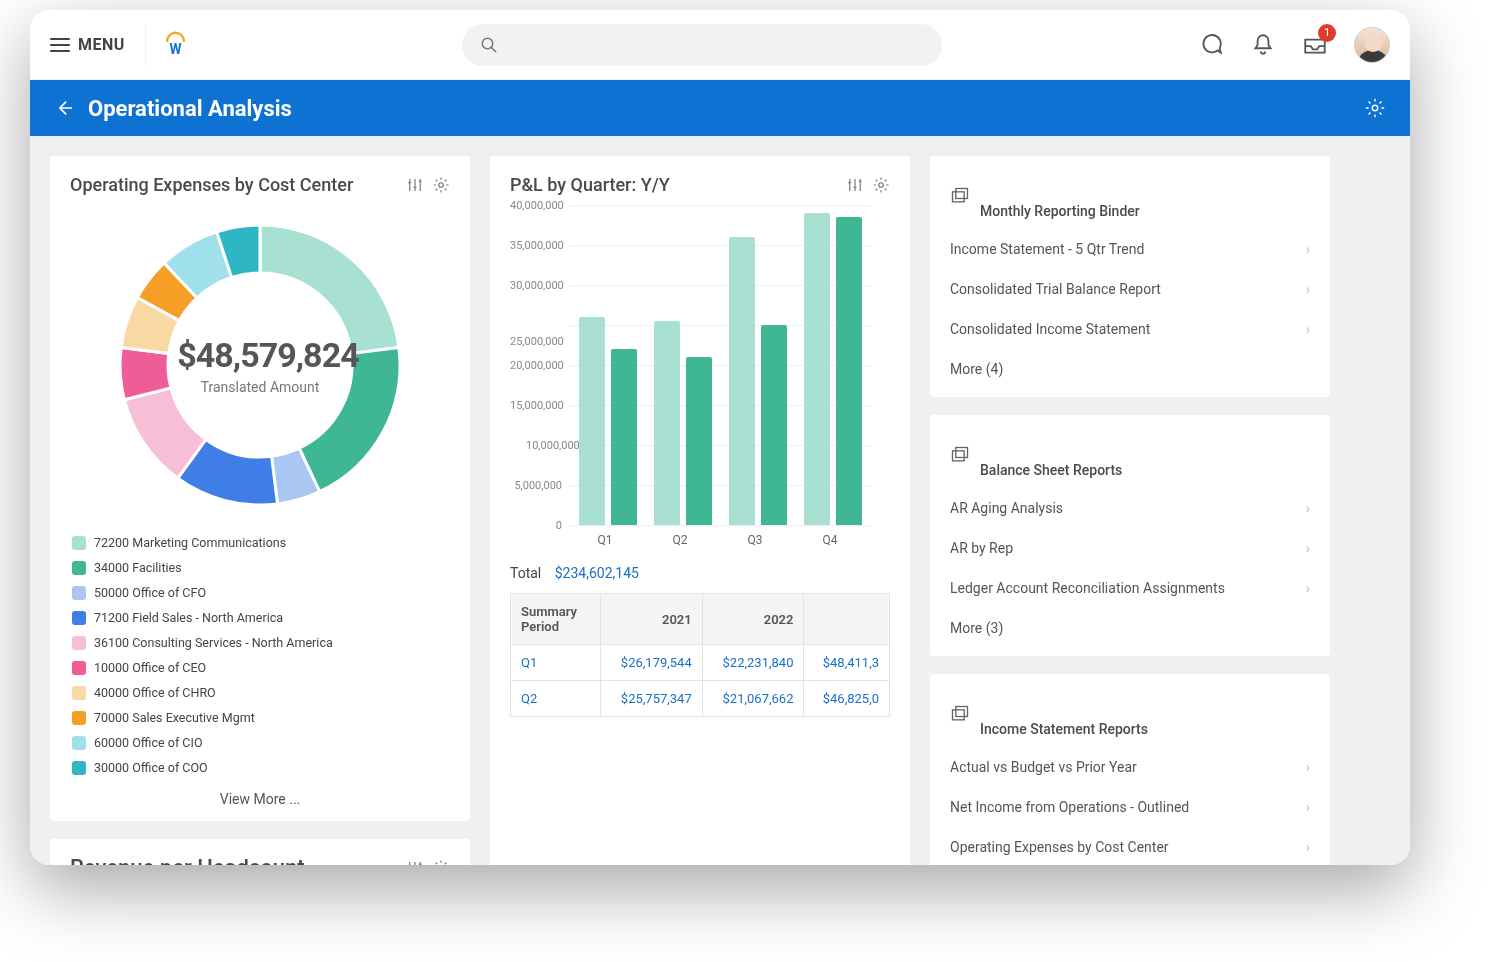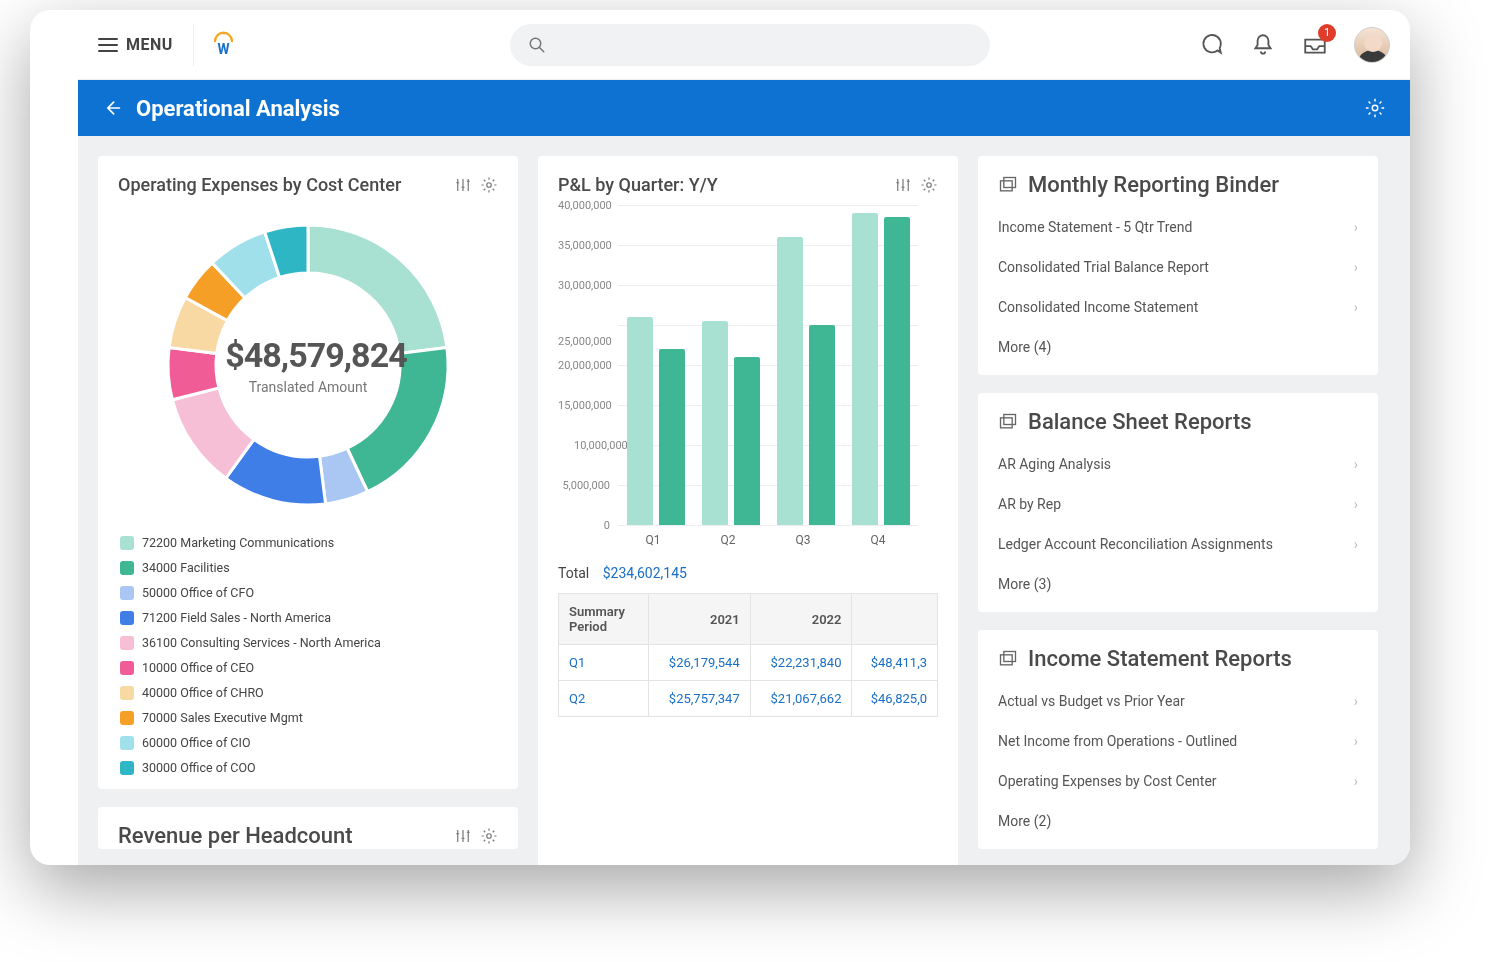--- a/index.html
+++ b/index.html
@@ -1,18 +1,18 @@
 <!DOCTYPE html>
 <html><head>
 <meta charset="utf-8">
 <style>
 * { box-sizing: border-box; margin: 0; padding: 0; }
 body { font-family: -apple-system, BlinkMacSystemFont, "Segoe UI", Roboto, Arial, sans-serif; background: #fff; color: #333; }
 .viewport { width: 1500px; height: 962px; overflow: hidden; position: relative; }
-.shell { position: absolute; left: 30px; top: 10px; width: 1380px; height: 855px; border-radius: 20px; overflow: hidden; box-shadow: 0 24px 70px rgba(0,0,0,0.35); background: #fff; padding-left: 48px; }
+.shell { position: absolute; left: 30px; top: 10px; width: 1380px; height: 855px; border-radius: 20px; overflow: hidden; box-shadow: 0 24px 70px rgba(0,0,0,0.35); background: #fff; }
 
 
 .topbar { height: 70px; display: flex; align-items: center; padding: 0 20px; border-bottom: 1px solid #eee; background:#fff; }
 .menu-btn { display: flex; align-items: center; gap: 8px; color: #444; font-weight: 700; letter-spacing: .5px; cursor: pointer; }
 .ham { width: 20px; height: 14px; position: relative; }
 .ham span { position:absolute; left:0; right:0; height:2px; background:#444; border-radius:2px; }
 .ham span:nth-child(1){top:0}.ham span:nth-child(2){top:6px}.ham span:nth-child(3){top:12px}
 .brand { width: 42px; height: 42px; margin-left: 20px; border-left:1px solid #eee; padding-left:18px; display:flex;align-items:center;}
 .search { margin-left: 275px; width: 480px; height: 42px; background: #f1f2f4; border-radius: 22px; display:flex; align-items:center; padding:0 18px; color:#777; }
 .search input { border:none; background:transparent; flex:1; font-size:16px; color:#555; outline:none; padding-left:10px; }
@@ -64,21 +64,21 @@
 
 table.sum { width:100%; border-collapse:collapse; font-size:13px; }
 table.sum th, table.sum td { border:1px solid #e3e3e3; padding:10px 10px; text-align:right; }
 table.sum th { background:#f5f5f5; color:#555; font-weight:600; }
 table.sum th:first-child, table.sum td:first-child { text-align:left; width:90px; }
 table.sum td { color:#1a6fc7; }
 
 
 .panel { background:#fff; border-radius:4px; padding:16px 20px 8px; margin-bottom: 18px; }
 .panel-hd { display:flex; align-items:center; gap:10px; margin-bottom:10px; }
-.panel-hd h3 { font-size:22px; font-weight:500; color:#4a4a4a; }
+.panel-hd h3 { font-size:14px; font-weight:500; color:#4a4a4a;margin-top:31px; }
 .panel .row { display:flex; align-items:center; justify-content:space-between; padding:12px 0; font-size:14px; color:#555; cursor:pointer; }
 .panel .row .chev { color:#bbb; }
 .card.small { padding:16px 20px; }
 
 
 .peek { background:#fff; border-radius:4px; padding:16px 20px 6px; margin-top:18px; height:42px; overflow:hidden; }
 .peek .card-hd h2 { font-size:22px; color:#4a4a4a; }
 
 svg { display:block; }
 </style>
@@ -211,20 +211,21 @@
                 </div>
                 <div class="item">
                   <span class="swatch" style="background:#9fe0ea"></span>
                   <span>60000 Office of CIO</span>
                 </div>
                 <div class="item">
                   <span class="swatch" style="background:#2fb6c4"></span>
                   <span>30000 Office of COO</span>
                 </div>
               </div>
+          <div class="view-more">View More ...</div>
         </div>
         <div class="peek">
           <div class="card-hd">
             <h2>Revenue per Headcount</h2>
             <div class="card-icons">
               <svg width="18" height="18" viewBox="0 0 24 24">
                     <path d="M5 4v16M12 4v16M19 4v16M3 9h4M10 15h4M17 7h4" stroke="#777" stroke-width="1.6"></path>
                   </svg>
               <svg width="18" height="18" viewBox="0 0 24 24">
                     <circle cx="12" cy="12" r="3" fill="none" stroke="#777" stroke-width="1.6"></circle>

